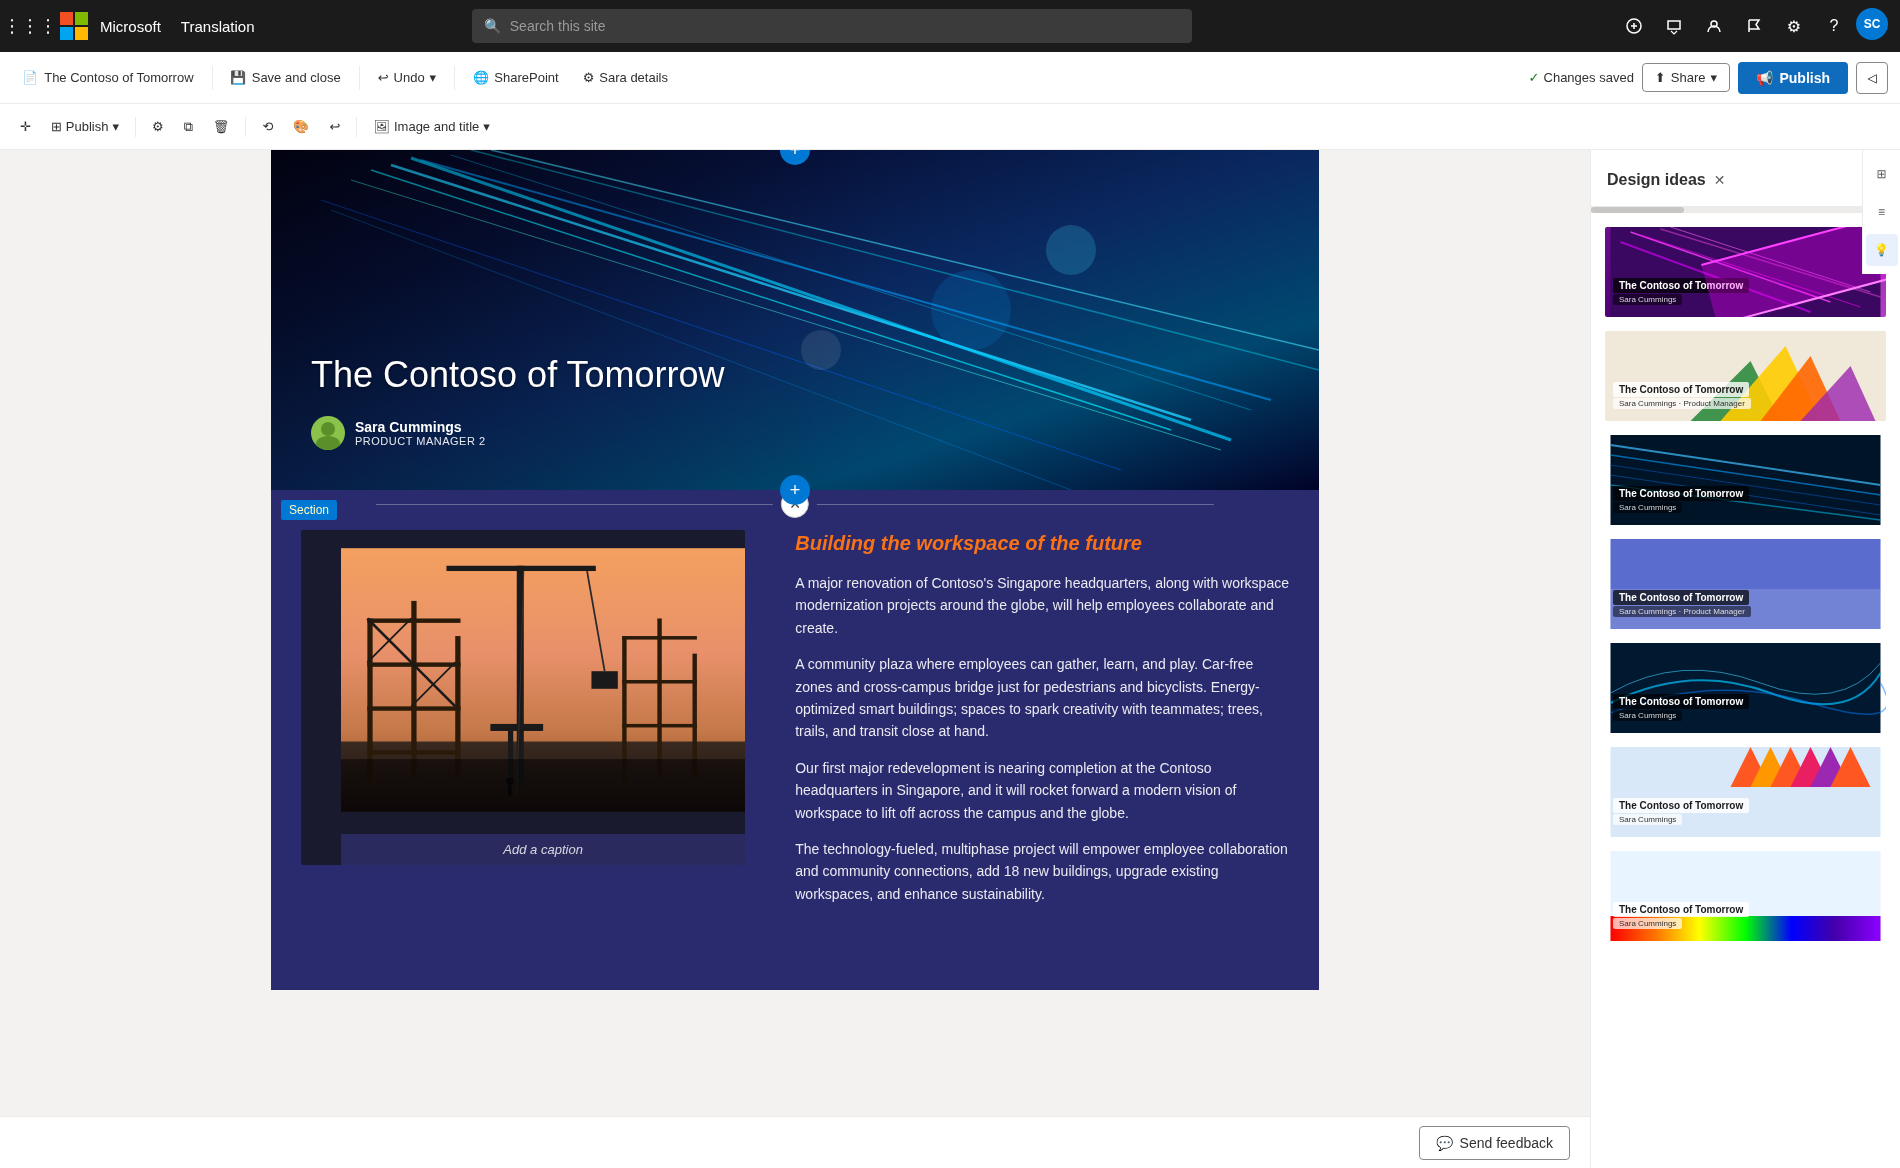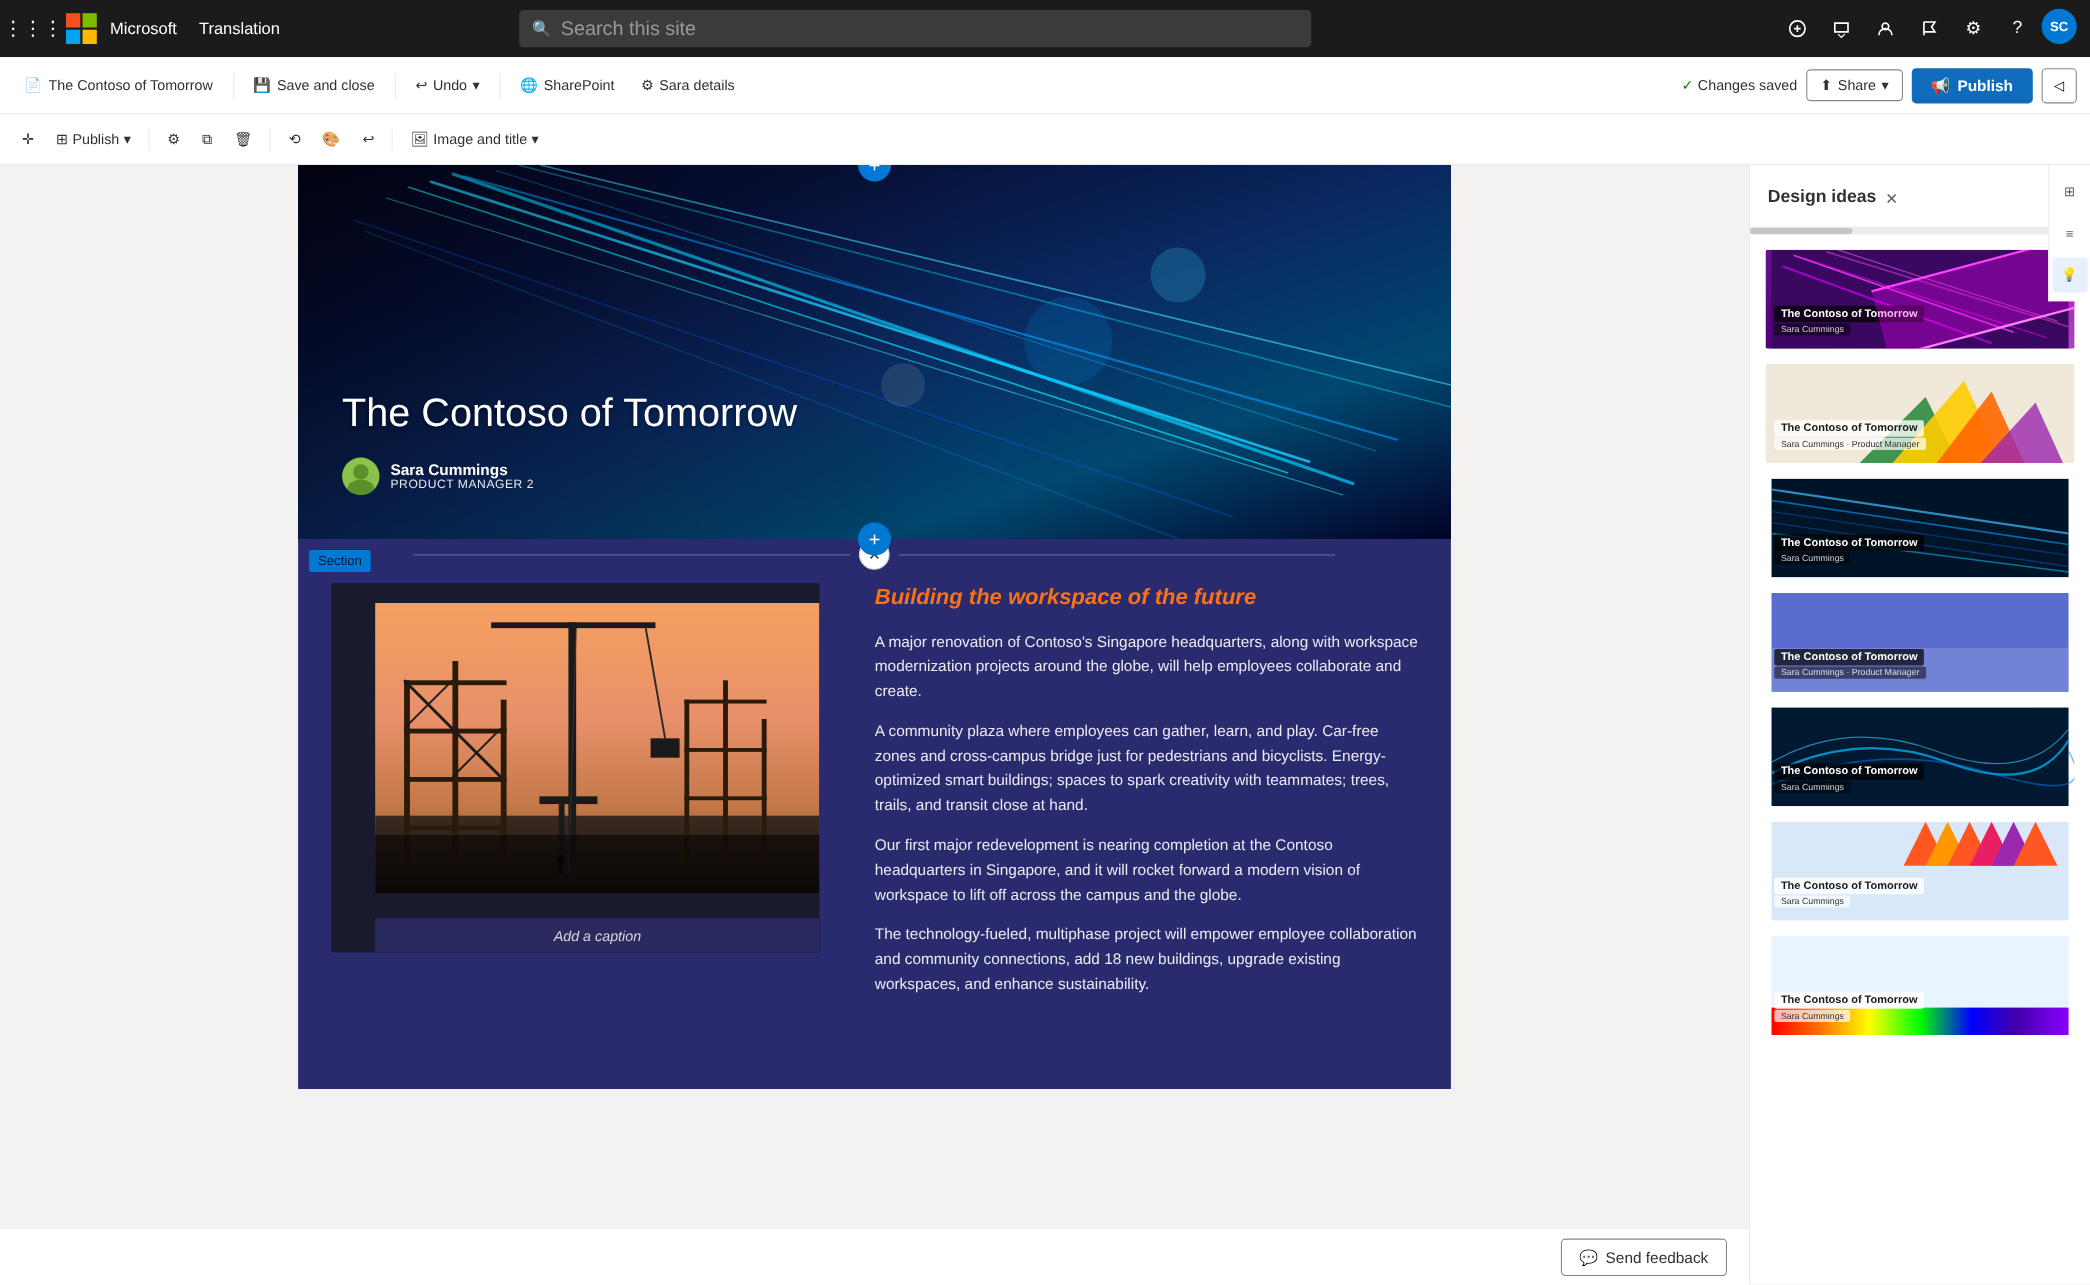--- a/index.html
+++ b/index.html
@@ -28,21 +28,21 @@
       align-items: center;
       padding: 0 12px;
       height: 34px;
       gap: 8px;
     }
     .search-bar input {
       background: transparent;
       border: none;
       outline: none;
       color: #f97316;
-      font-size: 18px;
+      font-size: 14px;
       width: 100%;
     }
     .search-bar input::placeholder { color: #999; }
     .nav-icons { display: flex; gap: 4px; margin-left: auto; }
     .nav-icon-btn {
       width: 36px; height: 36px;
       border-radius: 4px;
       display: flex; align-items: center; justify-content: center;
       cursor: pointer; color: white; font-size: 16px;
       background: transparent; border: none;
@@ -206,21 +206,21 @@
       margin: 0 auto;
       background: #2a2a6e;
       position: relative;
       min-height: 500px;
     }
     .section-label {
       position: absolute;
       top: 10px;
       left: 10px;
       background: #0078d4;
-      color: #0f172a;
+      color: #fef9c3;
       font-size: 12px;
       padding: 3px 8px;
       border-radius: 2px;
       cursor: pointer;
       z-index: 5;
       text-align: center;
     }
     .section-close-btn {
       position: absolute;
       top: -15px;

